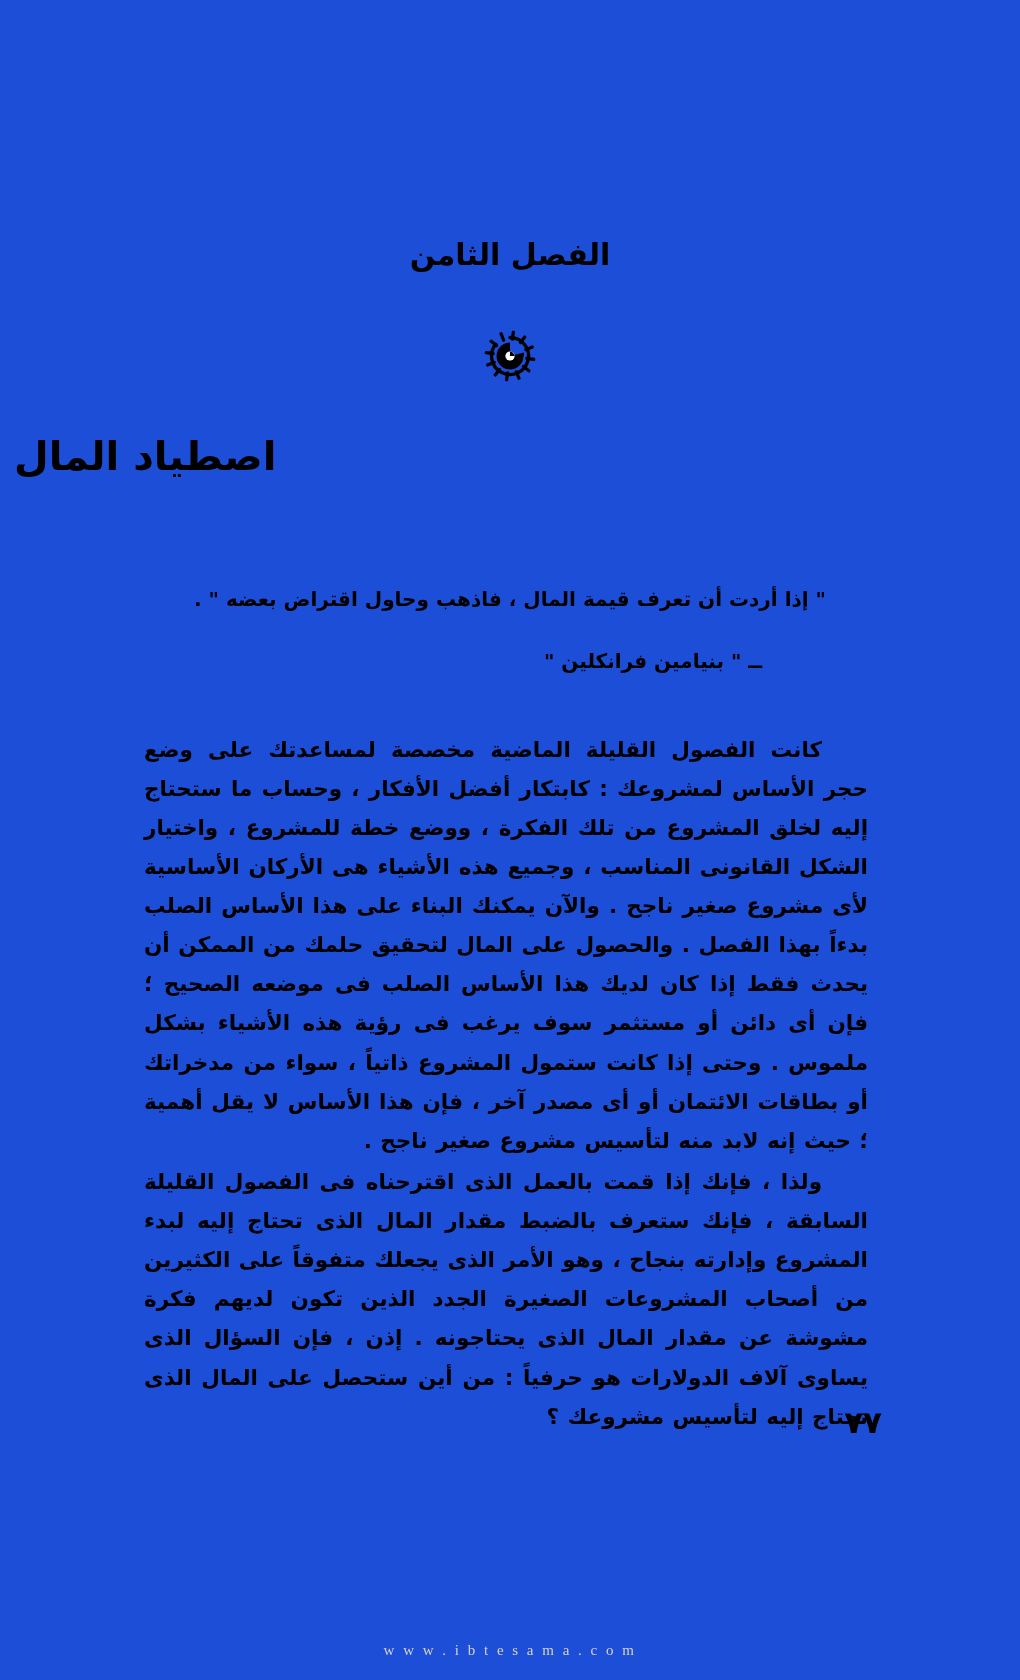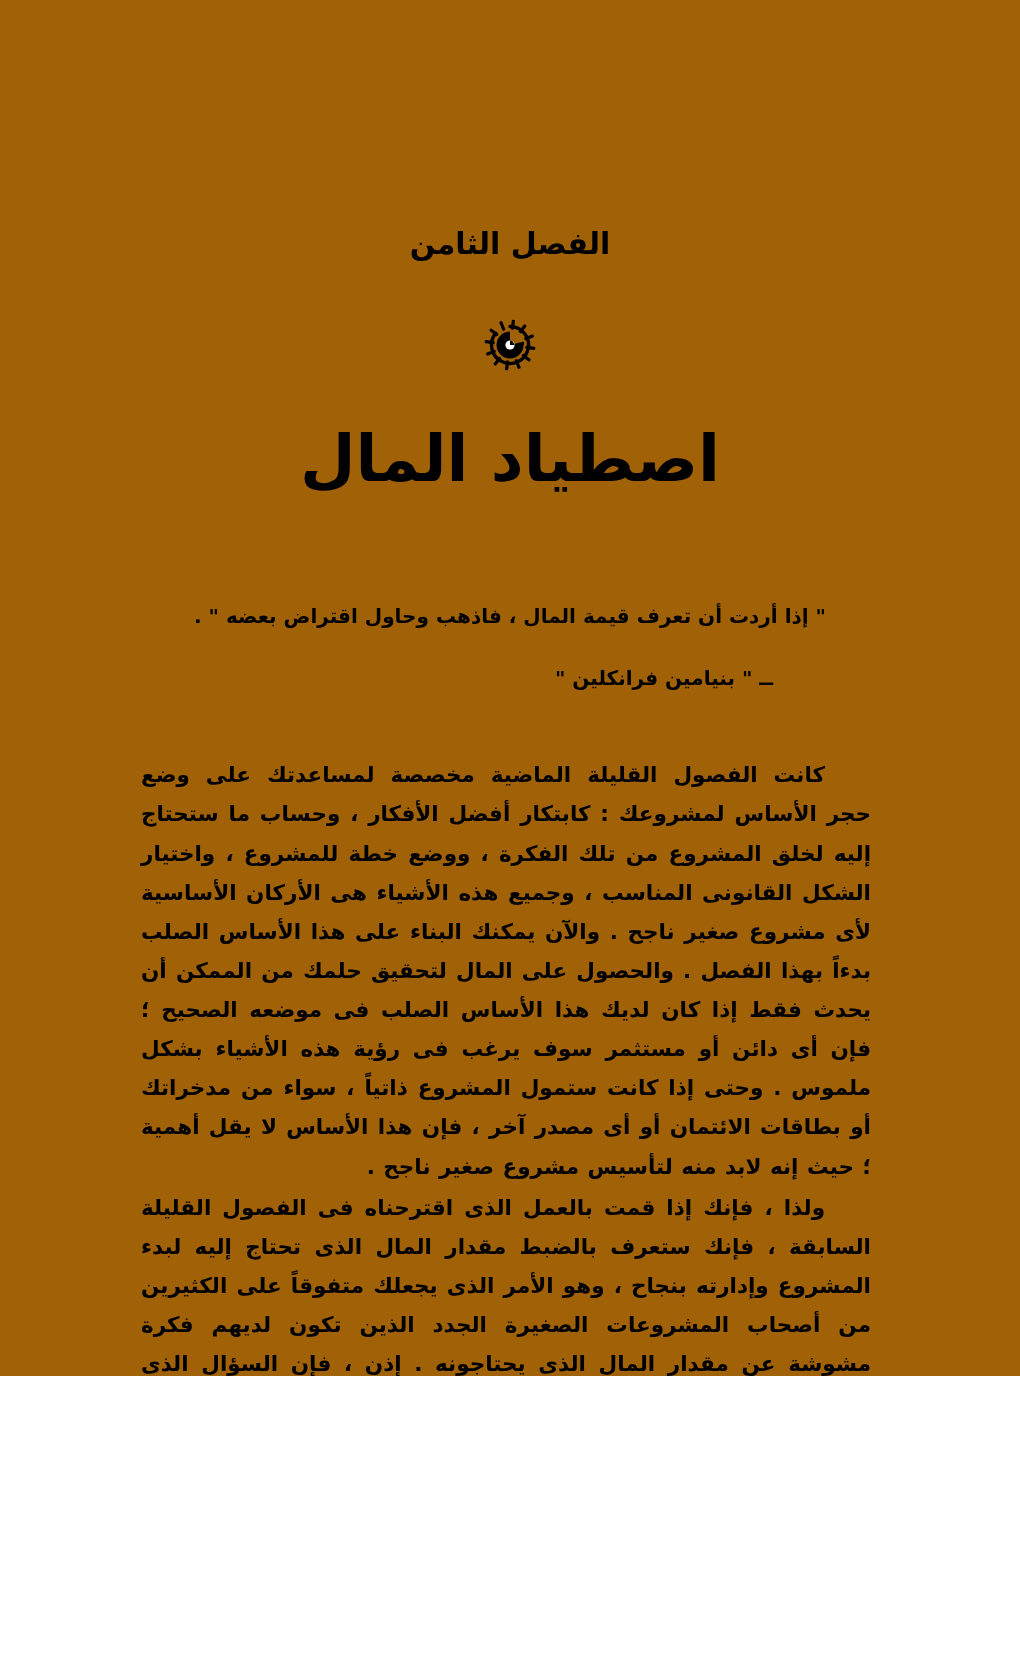--- a/index.html
+++ b/index.html
@@ -14,23 +14,23 @@
     height: 1680px;
     font-family: "DejaVu Sans", "Liberation Sans", sans-serif;
     color: #000000;
     -webkit-font-smoothing: antialiased;
   }
 
   .page {
     position: relative;
     box-sizing: border-box;
     width: 1020px;
-    height: 1376px;
-    background: #a16207;
-    padding: 3px;
+    height: 1680px;
+    background: #1d4ed8;
+    padding: 14px;
     overflow: hidden;
   }
 
   
   .chapter-label {
     text-align: center;
     font-size: 30px;
     font-weight: bold;
     letter-spacing: 0.5px;
     margin: 0;
@@ -46,22 +46,22 @@
     align-items: center;
     margin-top: 54px;
     height: 56px;
   }
   .ornament-wrap svg {
     display: block;
   }
 
   
   .chapter-title {
-    text-align: center;
-    font-size: 64px;
+    text-align: left;
+    font-size: 40px;
     font-weight: bold;
     margin: 0;
     padding-top: 48px;
     line-height: 1.2;
     direction: rtl;
     letter-spacing: -1px;
   }
 
   
   .epigraph {
@@ -84,21 +84,21 @@
     line-height: 1.5;
     margin: 0;
     padding-top: 32px;
     padding-right: 244px;
     direction: rtl;
     text-align: right;
   }
 
   
   .body-text {
-    margin: 10px;
+    margin: 2px;
     padding: 0;
     padding-top: 52px;
     padding-right: 136px;
     padding-left: 128px;
     direction: rtl;
   }
 
   .body-text p {
     margin: 0;
     font-size: 21.5px;

